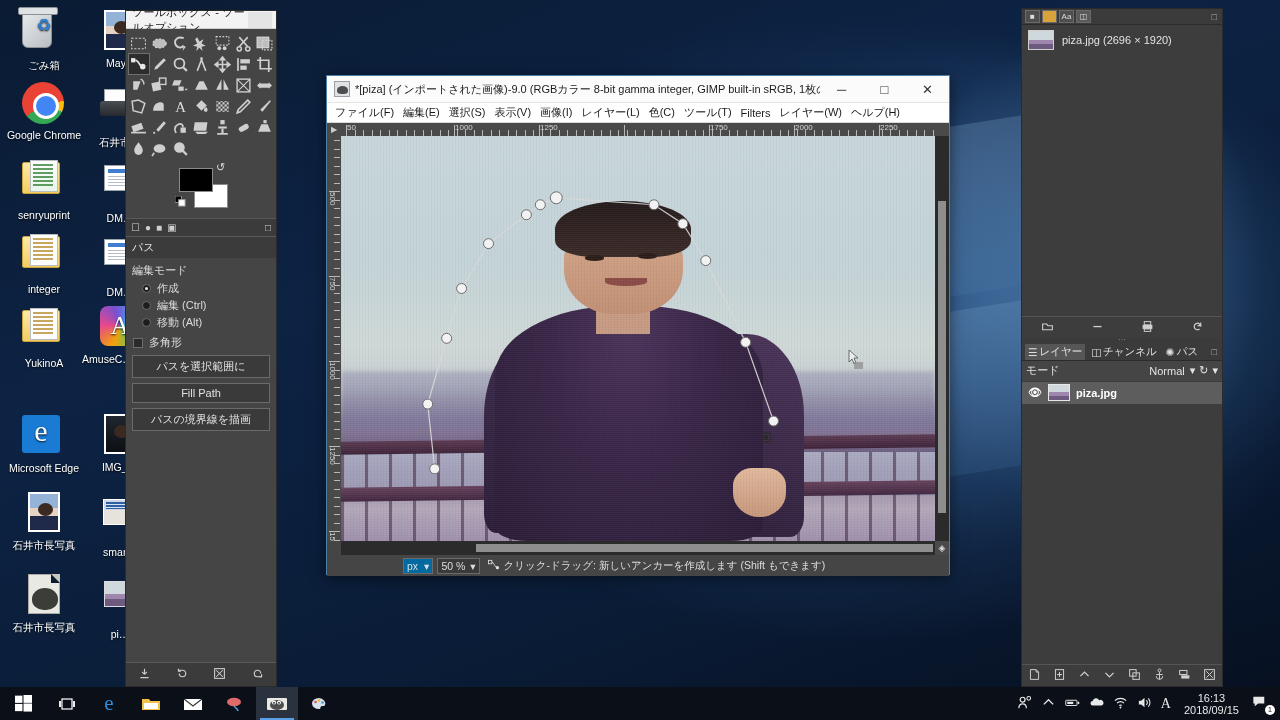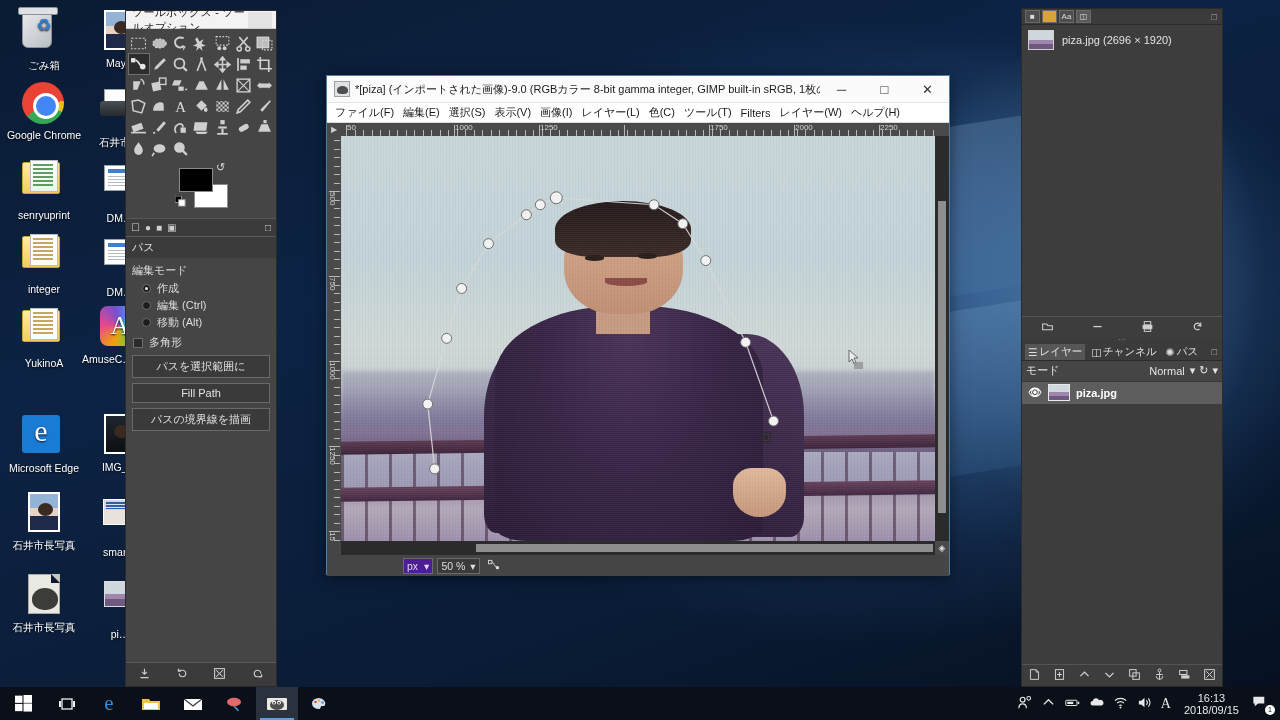--- a/index.html
+++ b/index.html
@@ -167,21 +167,21 @@
   .vlabel{ position:absolute; left:1px; white-space:nowrap; writing-mode:vertical-rl; font-size:8px;}
   .canvas { position:absolute; left:14px; top:13px; right:14px; bottom:14px; overflow:hidden; background:#9fb2bb;}
   .scroll-h { position:absolute; left:14px; right:14px; bottom:0; height:14px; background:#2b2b2b;}
   .scroll-h i{ position:absolute; left:135px; right:2px; top:3px; height:8px; background:#8e8e8e; display:block;}
   .scroll-v { position:absolute; right:0; top:13px; bottom:14px; width:14px; background:#2b2b2b;}
   .scroll-v i{ position:absolute; top:65px; bottom:28px; left:3px; width:8px; background:#8e8e8e; display:block;}
   .nav-corner{ position:absolute; right:0; bottom:0; width:14px;height:14px;background:#4a4a4a;color:#ddd;
                font-size:9px;text-align:center;line-height:14px;}
   .gw-status { height:21px; background:#454545; display:flex; align-items:center; gap:4px; padding:0 4px;
                color:#dedede; font-size:10.5px;}
-  .unitsel { background:#4c1d95; border:1px solid #6b6b6b; padding:1px 3px; display:flex; align-items:center; gap:6px;
+  .unitsel { background:#0369a1; border:1px solid #6b6b6b; padding:1px 3px; display:flex; align-items:center; gap:6px;
              margin-left:72px;}
   .zoomsel { background:#3a3a3a; border:1px solid #6b6b6b; padding:1px 3px; display:flex; align-items:center; gap:5px;}
   .statico { width:12px; height:13px; margin-left:4px; }
 
   
   .photo { position:absolute; inset:0;
     background:
       linear-gradient(180deg,#c8d6da 0%, #c3d3d8 30%, #cfd8d6 52%, #c7cdd2 62%, #8d7f9e 70%, #6d5f80 78%, #8e83a0 84%, #b3a7b8 92%, #9e90ad 100%);
   }
   .hills { position:absolute; left:0; right:0; top:58%; height:14%;
@@ -949,20 +949,21 @@
       <span>50 %</span>
       <span>▾</span>
     </div>
     <span class="statico">
       <svg viewBox="0 0 14 14" width="12" height="13">
           <rect x="0.5" y="1" width="4" height="4" fill="none" stroke="#ddd"></rect>
           <path d="M4.5 3c3 0 2.5 6 6 6" stroke="#ddd" fill="none"></path>
           <circle cx="11" cy="9.5" r="2" fill="#ddd"></circle>
         </svg>
     </span>
+    <span>クリック-ドラッグ: 新しいアンカーを作成します (Shift もできます)</span>
   </div>
 </div>
 
 <div id="rdock">
 
   <div class="rd-tabs">
     <span class="rd-tab">■</span>
     <span class="rd-tab orange"></span>
     <span class="rd-tab">Aa</span>
     <span class="rd-tab act">◫</span>

